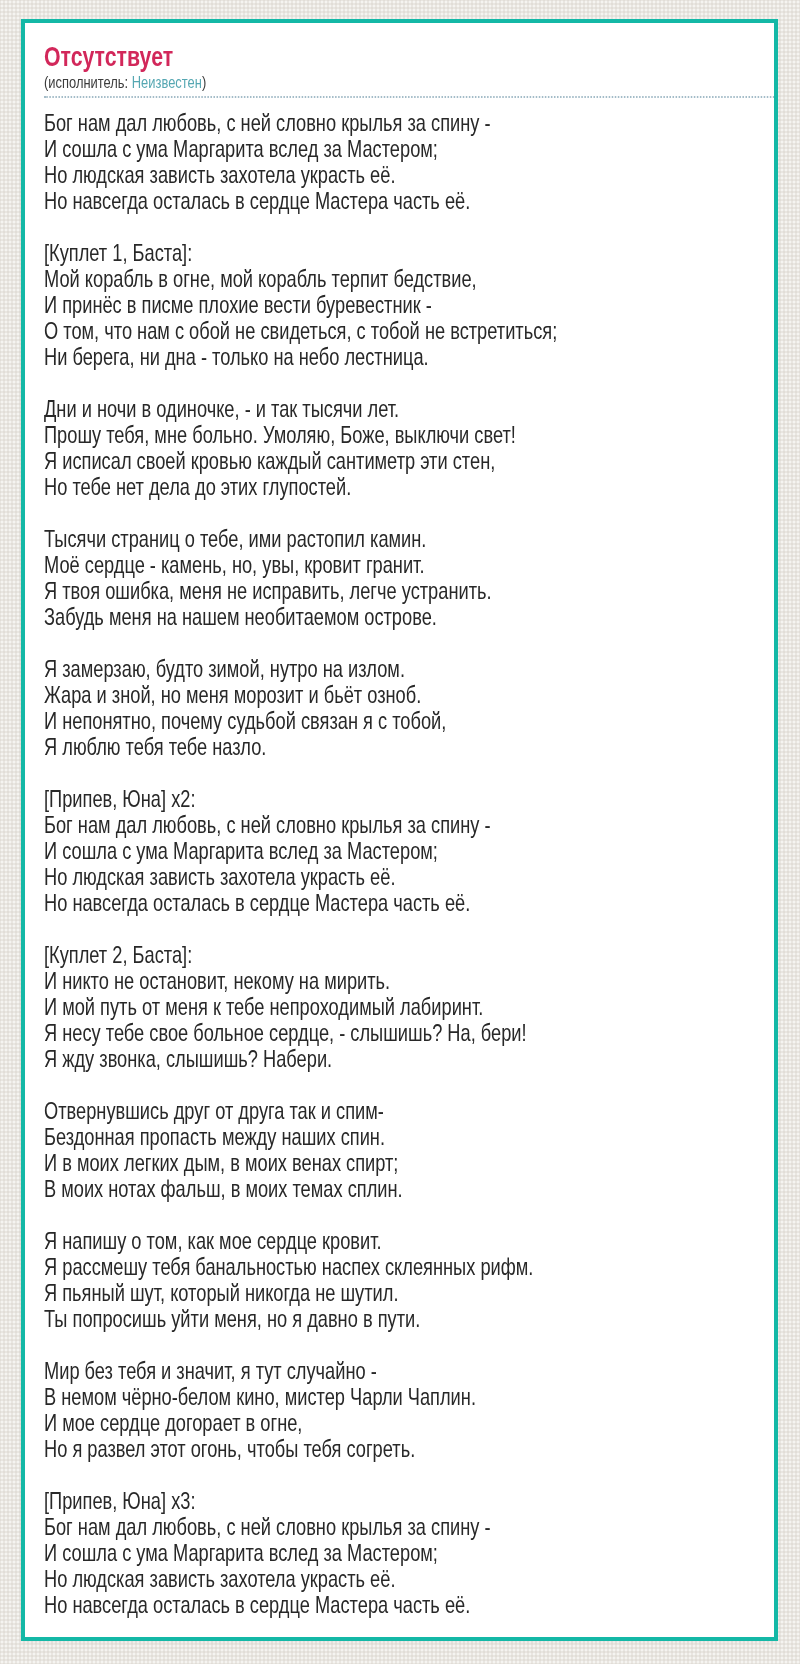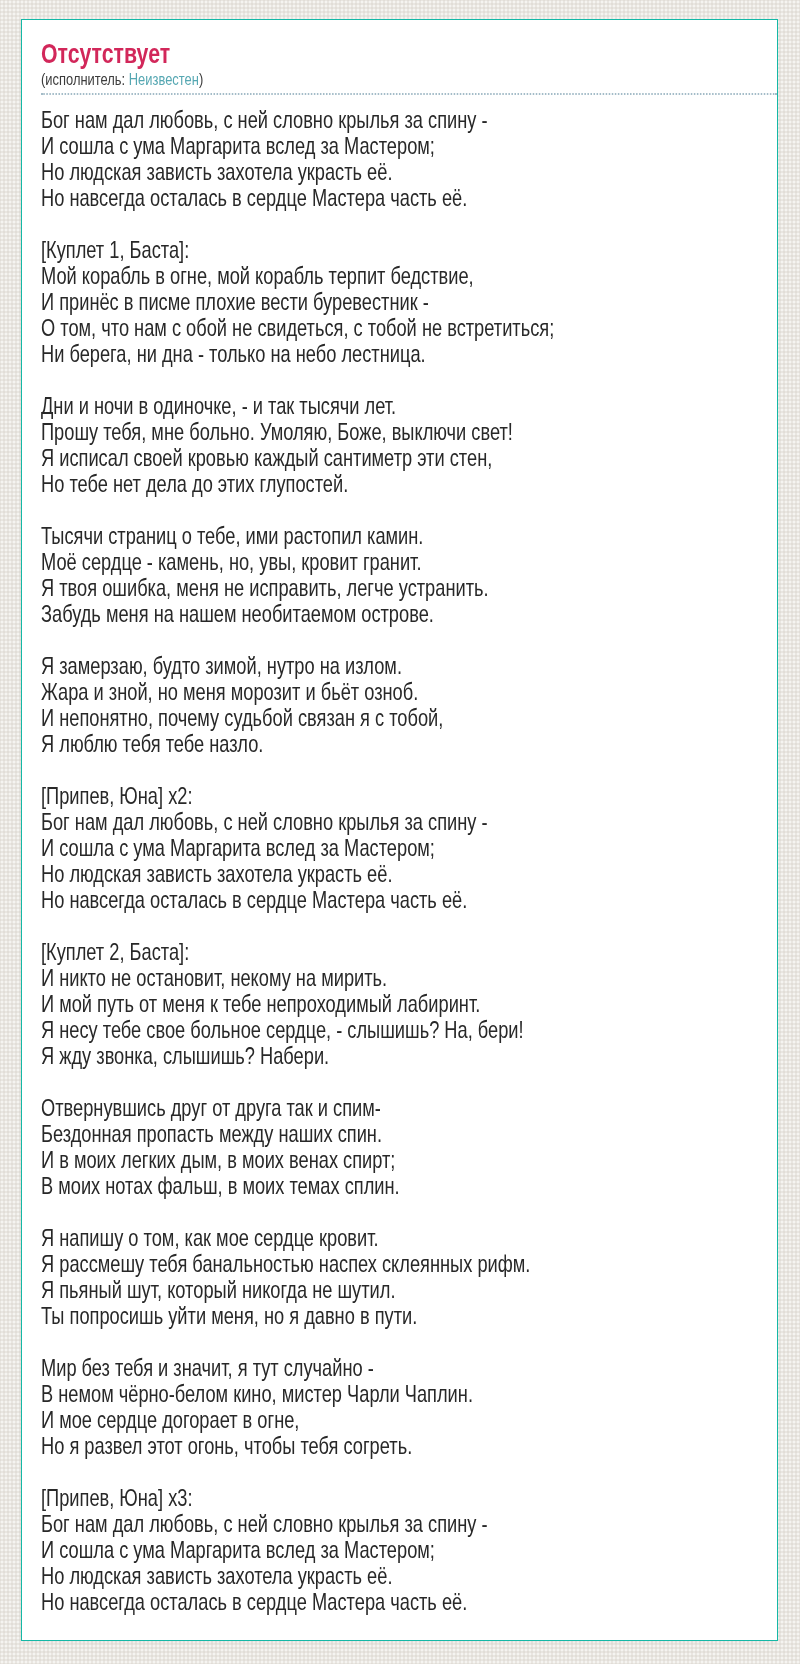--- a/index.html
+++ b/index.html
@@ -20,21 +20,21 @@
     background-position: 0 0, 2px 2px;
   }
   .card {
     position: absolute;
     left: 21px;
     top: 19px;
     width: 757px;
     height: 1622px;
     box-sizing: border-box;
     background: #ffffff;
-    border: 1px solid #14b8a6;
+    border: 4px solid #14b8a6;
     box-shadow: 0 1px 3px rgba(0,0,0,0.06);
     padding: 19px 0 0 19px;
     overflow: hidden;
   }
   
   .condense {
     transform: scaleX(0.76);
     transform-origin: 0 0;
     width: 131.58%;
   }

